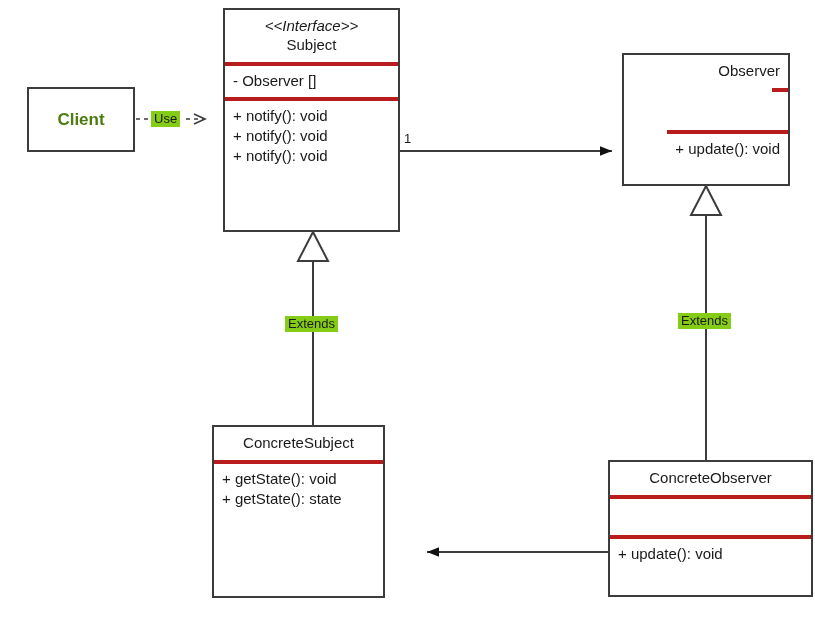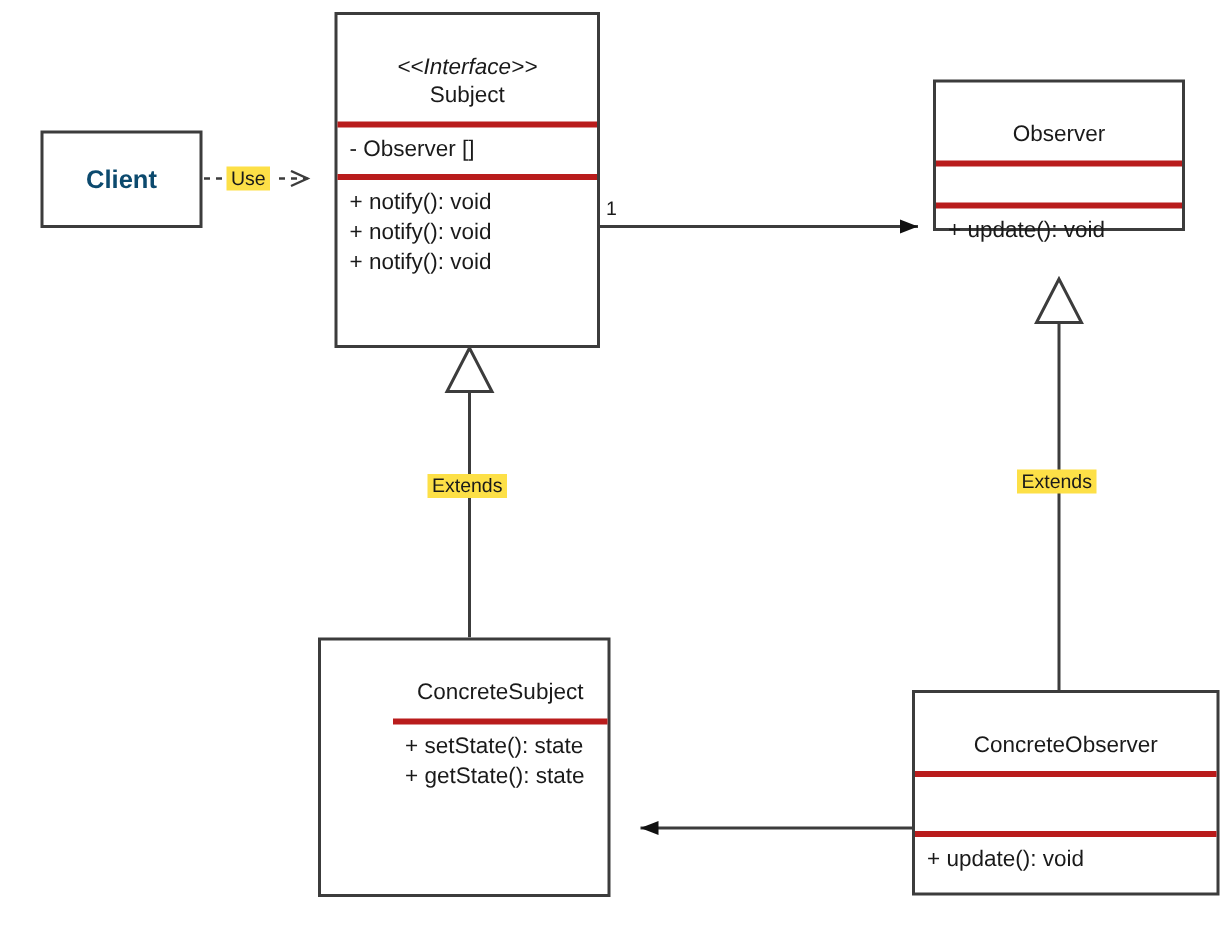--- a/index.html
+++ b/index.html
@@ -30,21 +30,20 @@
     font-size: 15px;
     line-height: 20px;
   }
   .compartment + .compartment {
     border-top: 4px solid #b91c1c;
   }
   .comp-title {
     text-align: center;
     font-weight: bold;
     padding: 6px 8px 7px 8px;
-    margin-top: 19px;
   }
   .stereotype {
     display: block;
     font-style: italic;
     font-weight: normal;
     font-size: 15px;
     line-height: 19px;
   }
   .class-name {
     display: block;
@@ -59,29 +58,29 @@
   .comp-empty {
     min-height: 28px;
   }
   .plain-box {
     align-items: center;
     justify-content: center;
   }
   .plain-label {
     font-weight: bold;
     font-size: 17px;
-    color: #0c4a6e;
+    color: #4d7c0f;
     text-align: center;
     width: 100%;
   }
   .edge-label {
     position: absolute;
     font-size: 13px;
     color: #1a1a1a;
-    background: #fde047;
+    background: #84cc16;
     padding: 0 3px;
     line-height: 16px;
     white-space: nowrap;
   }
   .multiplicity {
     position: absolute;
     font-size: 13px;
     color: #1a1a1a;
     line-height: 15px;
   }
@@ -150,36 +149,36 @@
     <div class="compartment">
       <span class="member">- Observer []</span>
     </div>
     <div class="compartment" style="flex:1;">
       <span class="member">+ notify(): void</span>
       <span class="member">+ notify(): void</span>
       <span class="member">+ notify(): void</span>
     </div>
   </div>
 
-  <div class="uml-box" style="left:622px; top:53px; width:168px; height:101px;">
+  <div class="uml-box" style="left:622px; top:53px; width:168px; height:133px;align-items:flex-end;">
     <div class="compartment comp-title">
       <span class="class-name">Observer</span>
     </div>
     <div class="compartment comp-empty" style="height:42px;"></div>
     <div class="compartment" style="flex:1;">
       <span class="member">+ update(): void</span>
     </div>
   </div>
 
-  <div class="uml-box" style="left:212px; top:425px; width:195px; height:173px;padding-left:48px;">
+  <div class="uml-box" style="left:212px; top:425px; width:173px; height:173px;">
     <div class="compartment comp-title">
       <span class="class-name">ConcreteSubject</span>
     </div>
     <div class="compartment" style="flex:1;">
-      <span class="member">+ setState(): state</span>
+      <span class="member">+ getState(): void</span>
       <span class="member">+ getState(): state</span>
     </div>
   </div>
 
   <div class="uml-box" style="left:608px; top:460px; width:205px; height:137px;">
     <div class="compartment comp-title">
       <span class="class-name">ConcreteObserver</span>
     </div>
     <div class="compartment comp-empty" style="height:40px;"></div>
     <div class="compartment" style="flex:1;">

